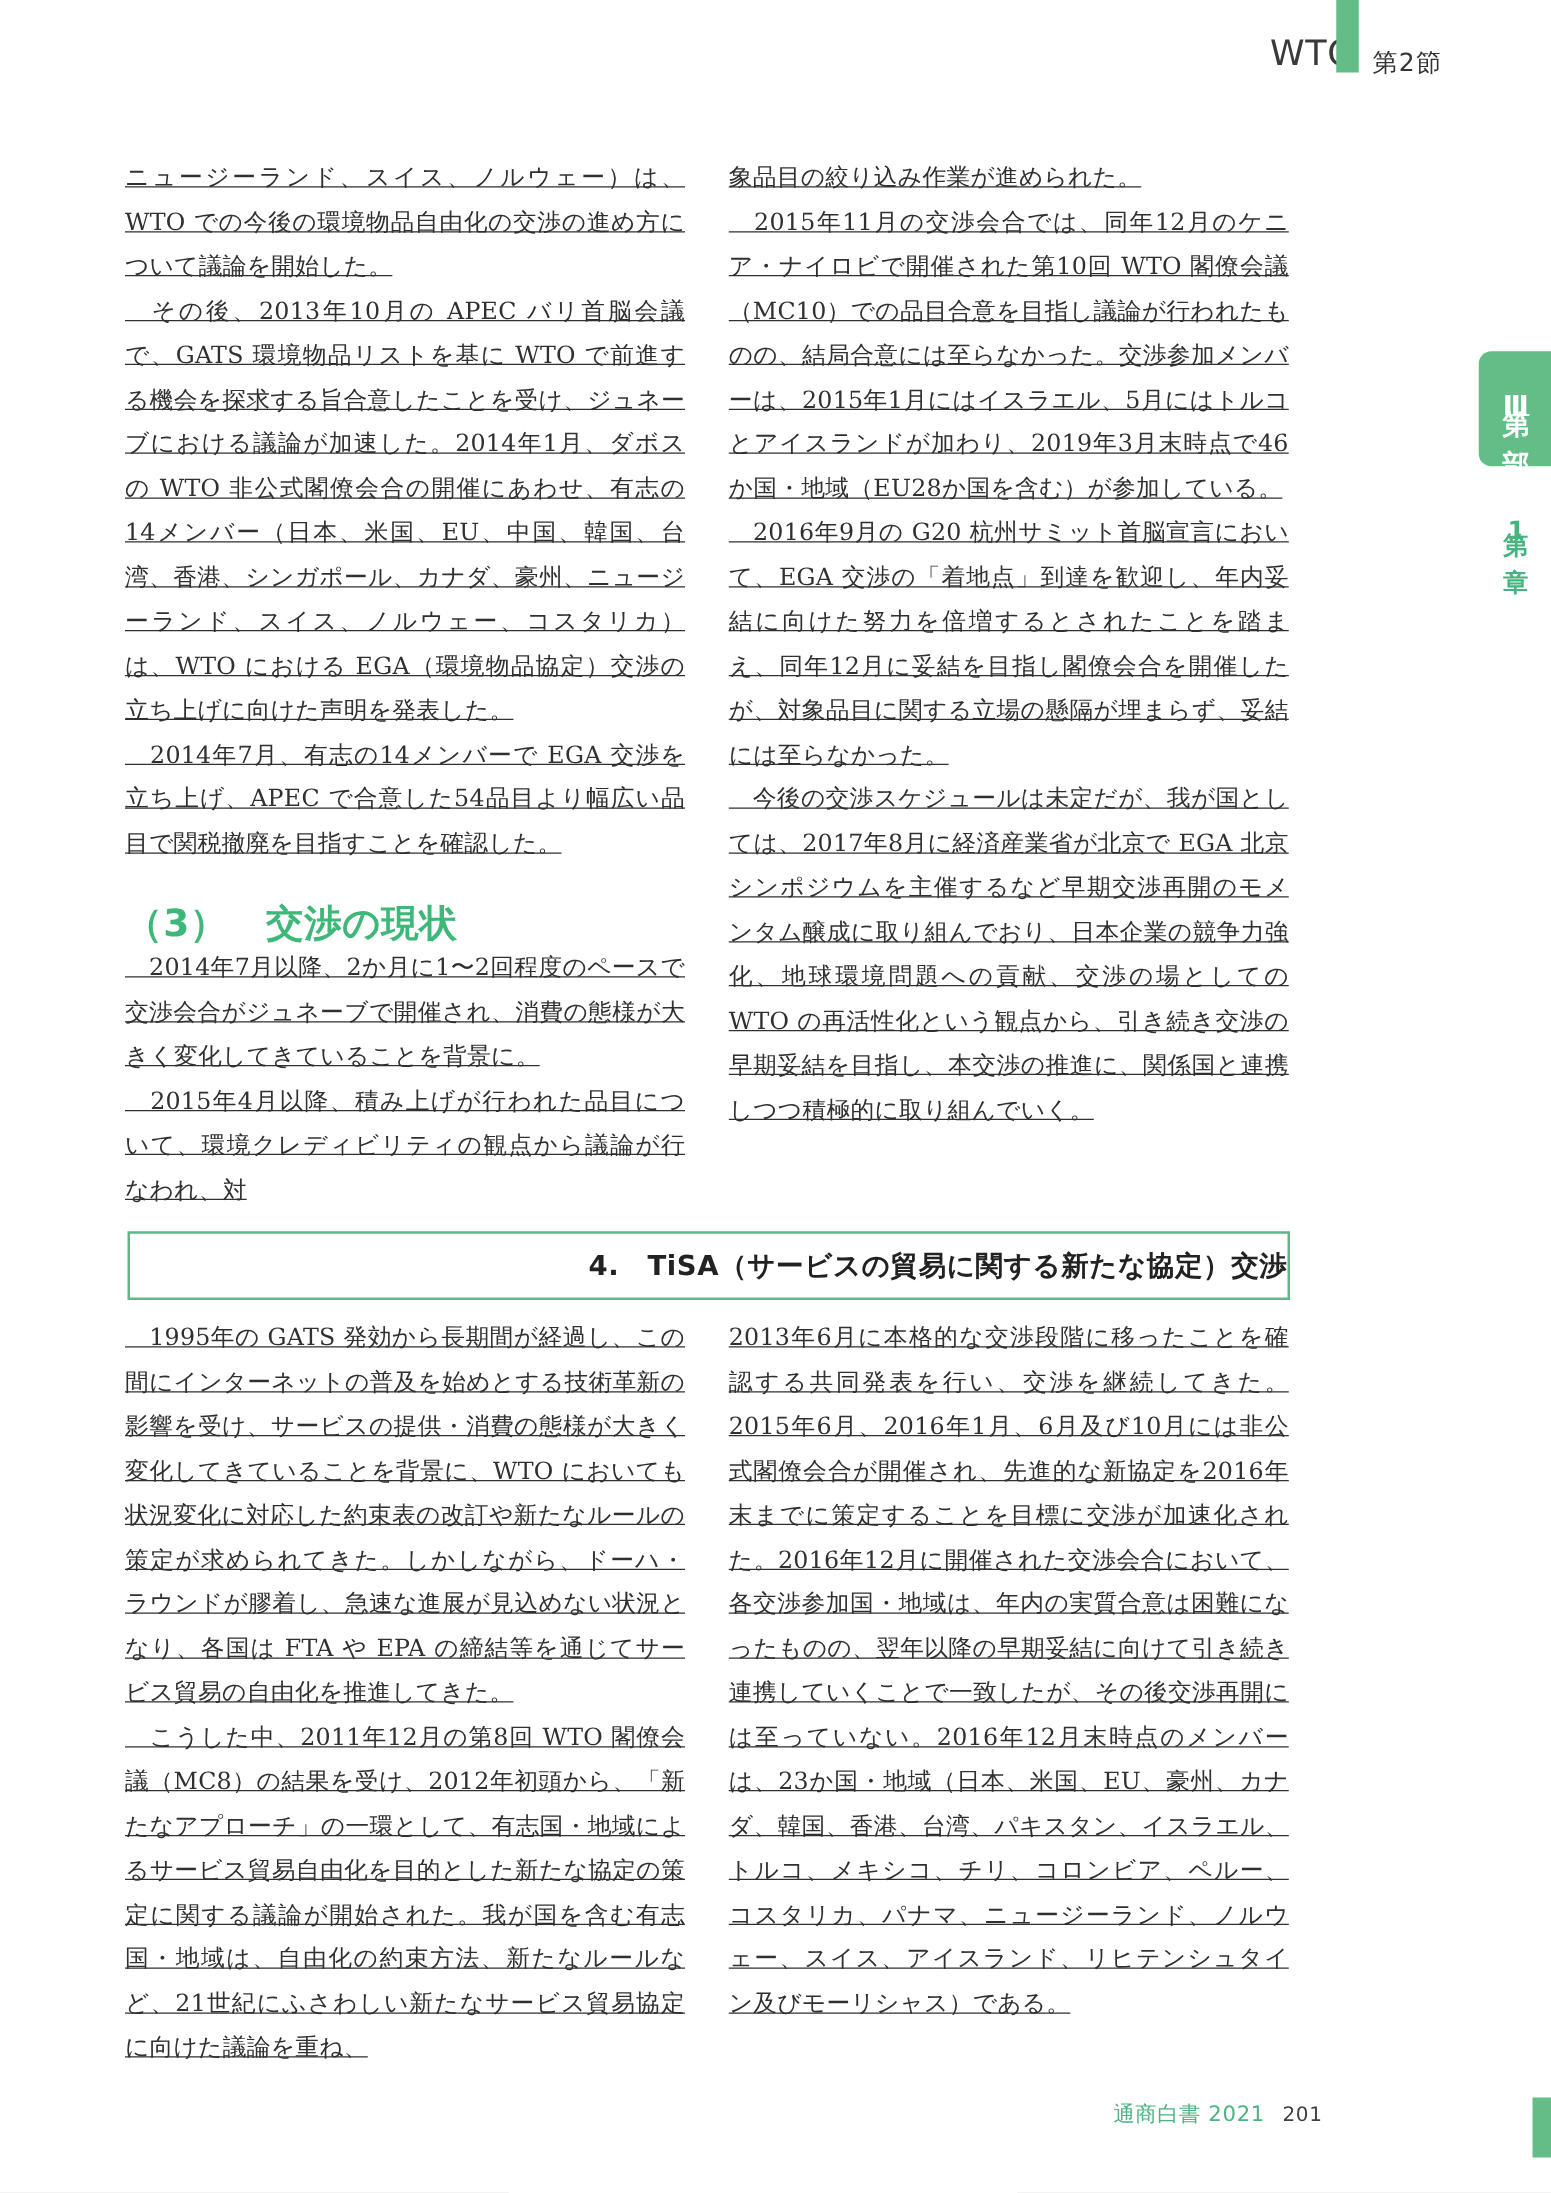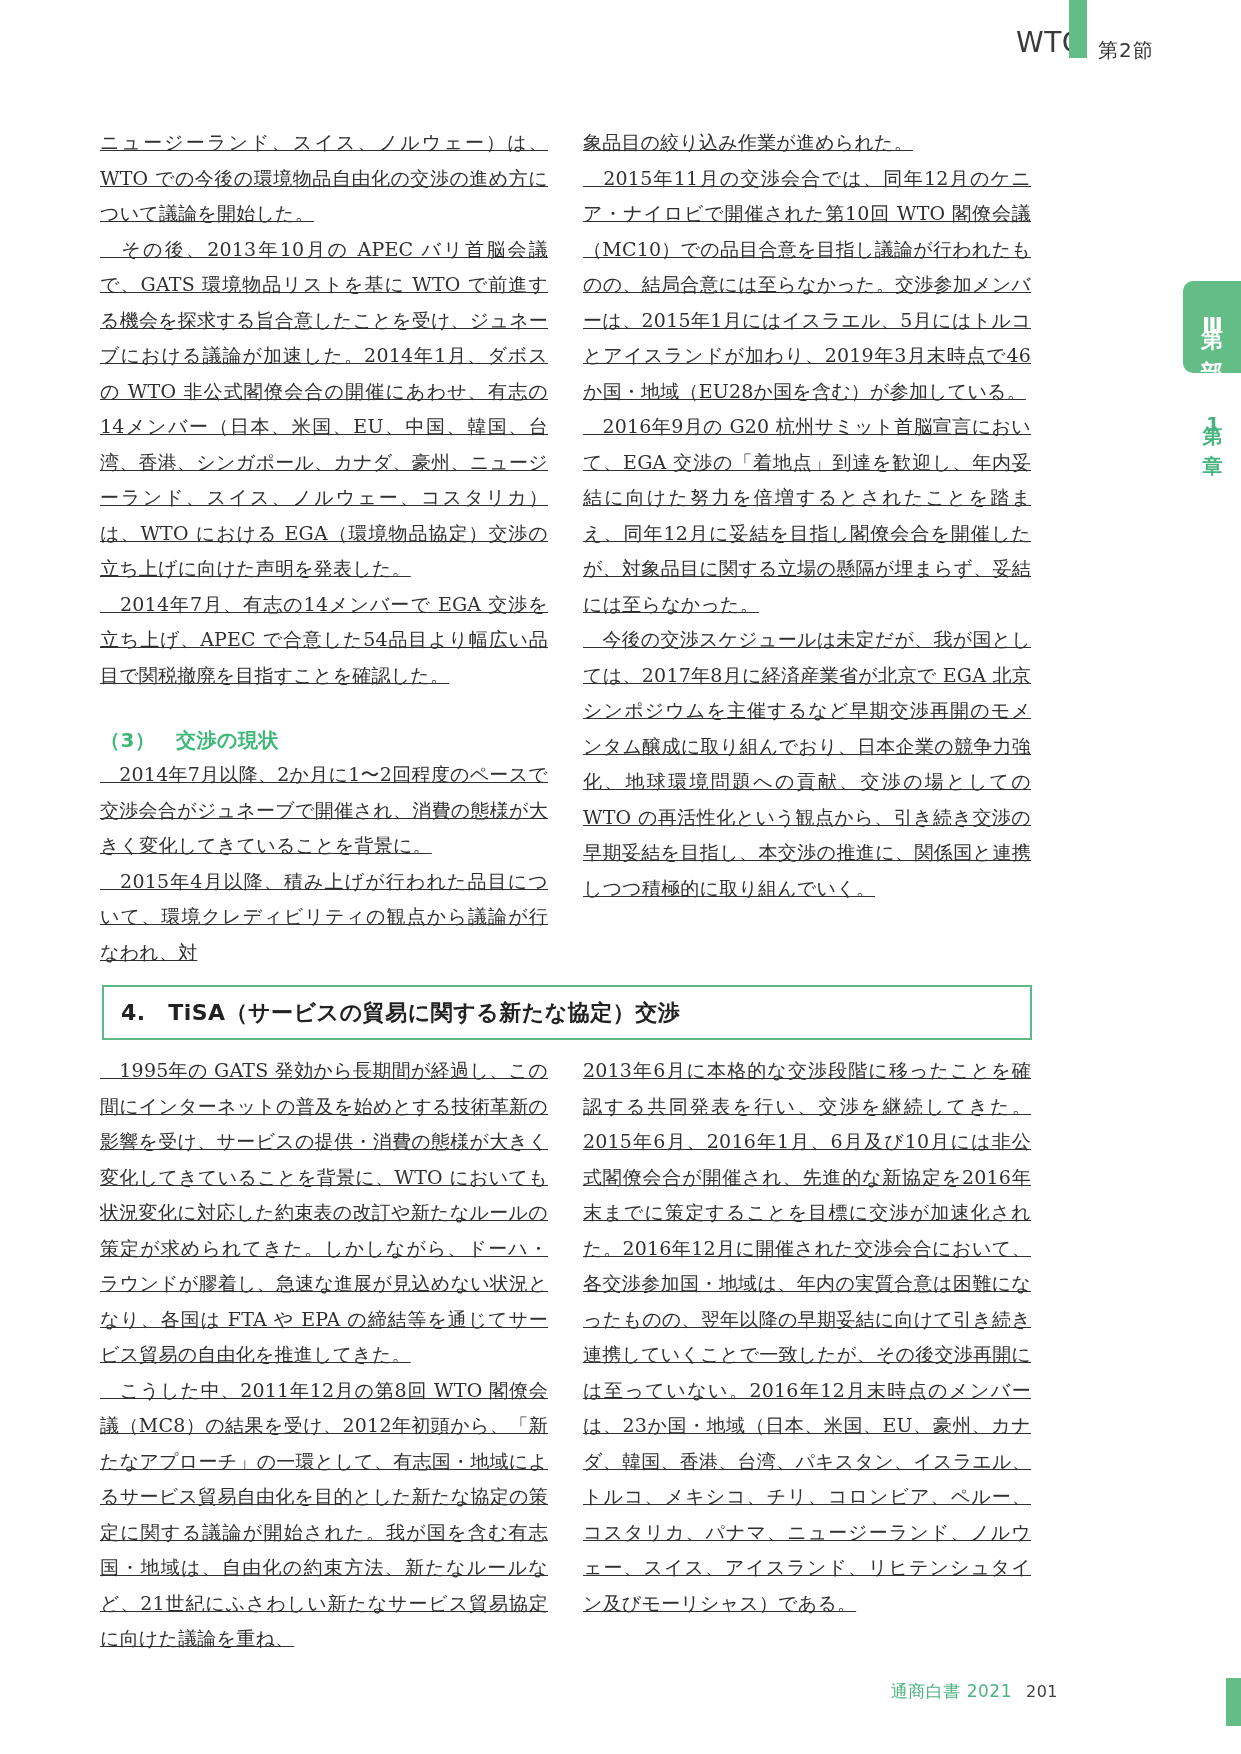--- a/index.html
+++ b/index.html
@@ -55,32 +55,32 @@
   .col p{
     margin:0;
     font-size:19px;line-height:35.5px;
     text-align:justify;
     letter-spacing:.2px;
     text-decoration:underline;
   }
   .col h3{
     margin:30px 0 0 0;
     font-family:"DejaVu Sans","Liberation Sans",sans-serif;
-    font-size:20px;line-height:34px;font-weight:bold;
+    font-size:30px;line-height:34px;font-weight:bold;
     color:#3eb878;letter-spacing:.5px;
     text-align:left;
   }
   .ega-columns{top:125px;}
   .tisa-columns{top:1053px;}
 
   
   .tisa-box{
     position:absolute;top:985px;left:102px;width:930px;height:55px;
     box-sizing:border-box;border:2px solid #5cb985;background:#ffffff;
-    display:flex;align-items:center;
+    display:flex;align-items:center;justify-content:flex-end;
   }
   .tisa-box h2{
     margin:0;padding-left:17px;
     font-family:"DejaVu Sans","Liberation Sans",sans-serif;
     font-size:22px;color:#222;font-weight:bold;letter-spacing:.5px;
   }
 
   
   .footer-row{
     position:absolute;top:1680px;right:183px;

